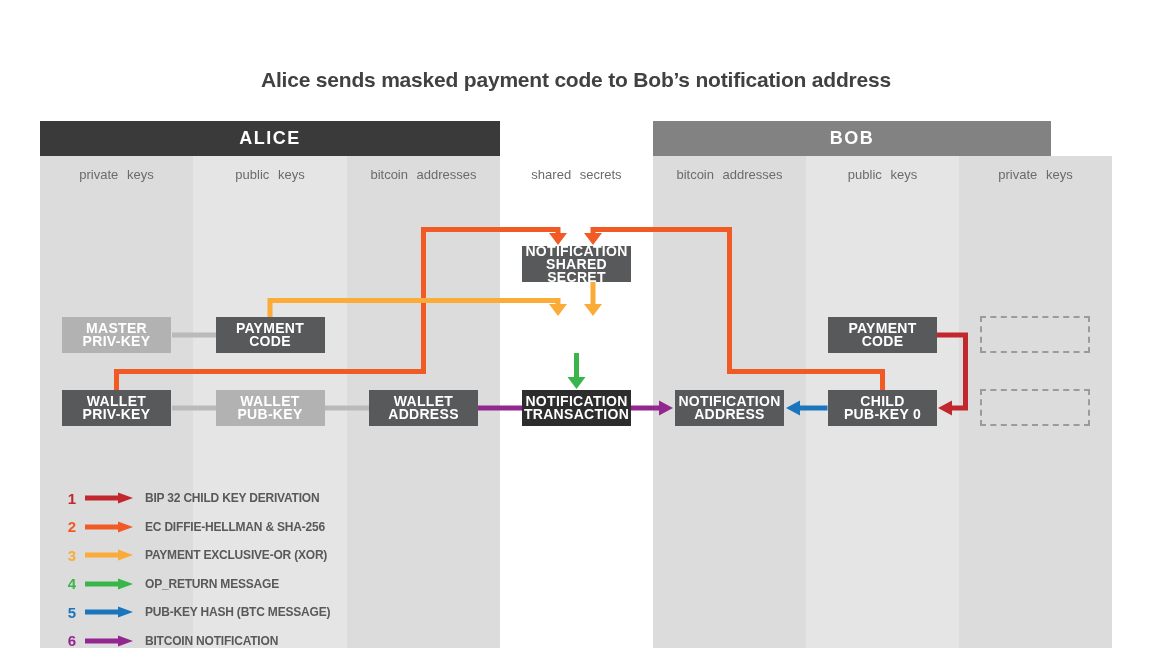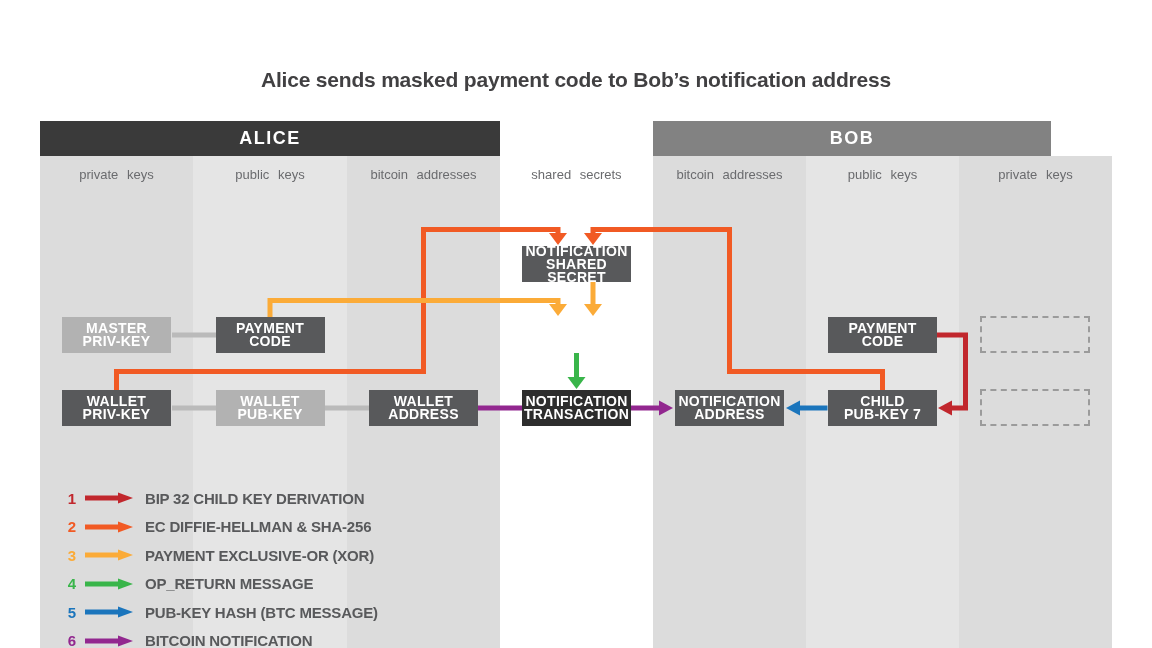--- a/index.html
+++ b/index.html
@@ -59,21 +59,21 @@
     width:24px;text-align:right;font-size:15px;font-weight:bold;padding-right:7px;
   }
   .legend-num.c-red{color:var(--c-red,#c1272d);}
   .legend-num.c-orange{color:var(--c-orange,#f15a24);}
   .legend-num.c-yellow{color:var(--c-yellow,#fbab38);}
   .legend-num.c-green{color:var(--c-green,#39b54a);}
   .legend-num.c-blue{color:var(--c-blue,#1b75bc);}
   .legend-num.c-purple{color:var(--c-purple,#92278f);}
   .legend-arrow{width:52px;height:14px;margin-right:10px;flex:none;}
   .legend-label{
-    font-size:15px;font-weight:bold;color:#58595b;letter-spacing:-0.2px;
+    font-size:12px;font-weight:bold;color:#58595b;letter-spacing:-0.2px;
     white-space:nowrap;
   }
 </style>
 </head>
 <body>
 
 <div class="canvas">
 
   <div class="title">Alice sends masked payment code to Bob’s notification address</div>
 
@@ -163,21 +163,21 @@
 ADDRESS</div>
   <div class="node node-dark" style="left:522px;top:198px;">NOTIFICATION
 SHARED SECRET</div>
   <div class="node node-black" style="left:522px;top:342px;">NOTIFICATION
 TRANSACTION</div>
   <div class="node node-dark" style="left:675px;top:342px;">NOTIFICATION
 ADDRESS</div>
   <div class="node node-dark" style="left:828px;top:269px;">PAYMENT
 CODE</div>
   <div class="node node-dark" style="left:828px;top:342px;">CHILD
-PUB-KEY 7</div>
+PUB-KEY 0</div>
   <div class="node-dashed" style="left:980px;top:268px;"></div>
   <div class="node-dashed" style="left:980px;top:341px;"></div>
 
   <div class="legend">
     <div class="legend-row">
       <span class="legend-num c-red">1</span>
       <svg class="legend-arrow" viewBox="0 0 52 14">
           <line class="s-red" x1="2" y1="7" x2="36" y2="7" stroke-width="4.2"></line>
           <polygon class="f-red" points="50,7 35,1.5 35,12.5"></polygon>
         </svg>

